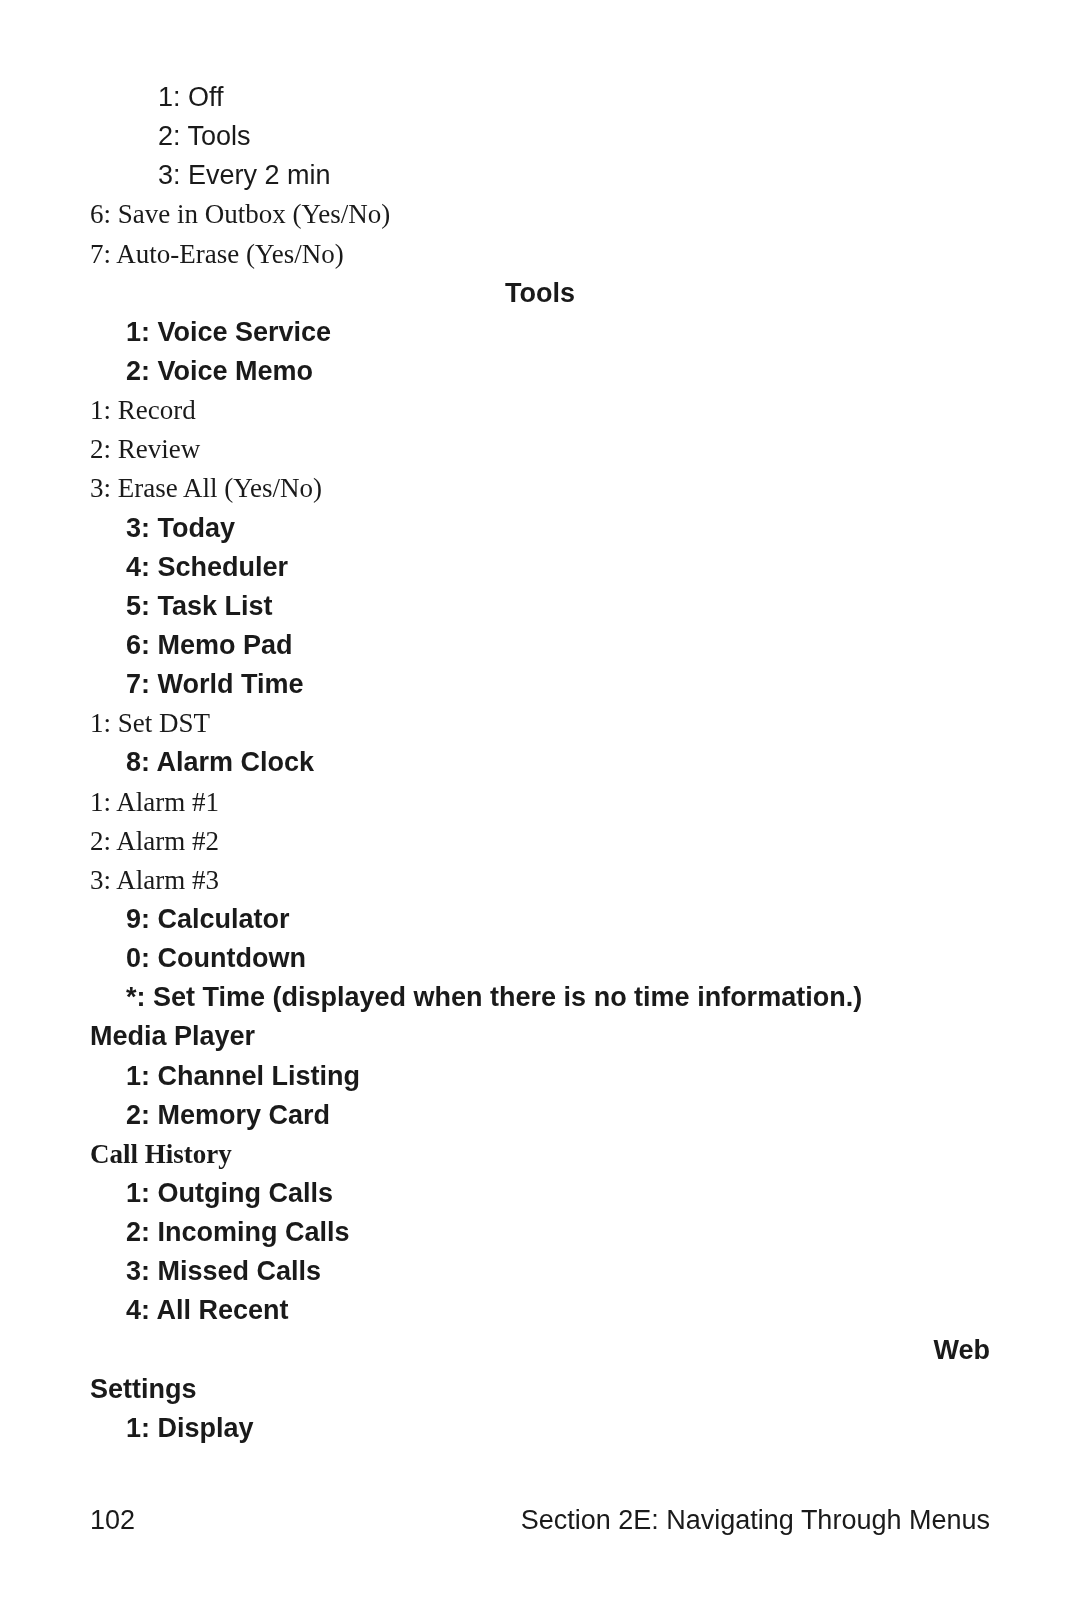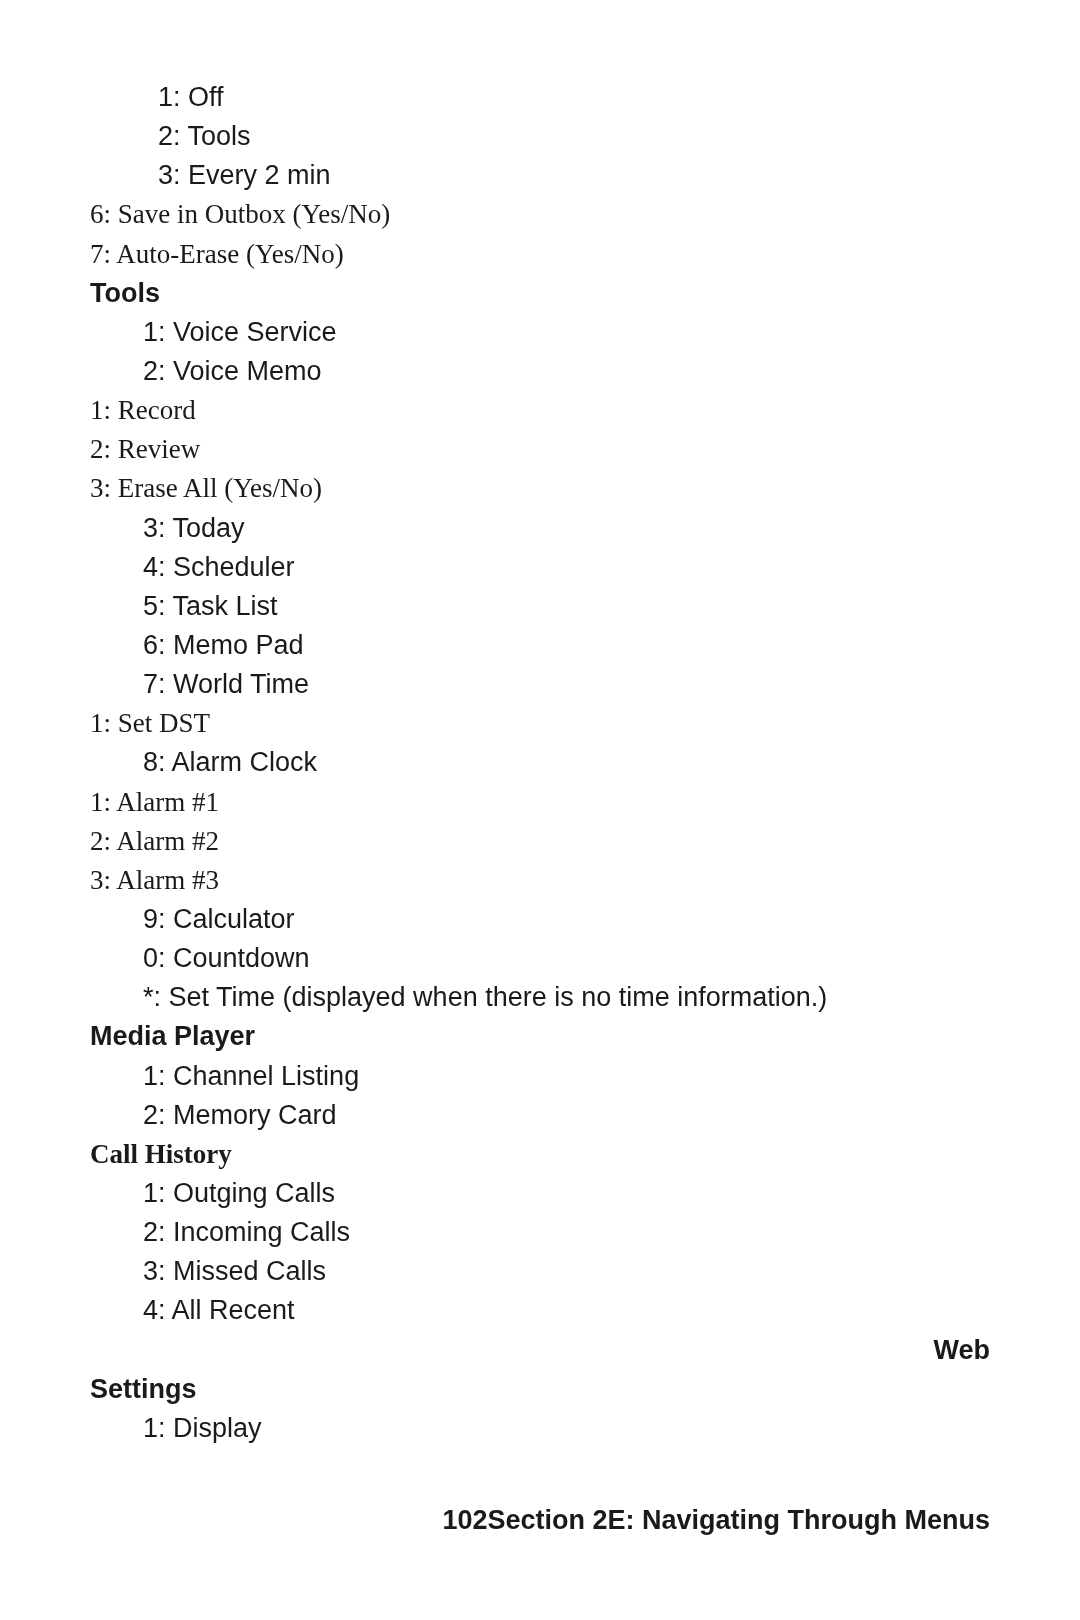--- a/index.html
+++ b/index.html
@@ -10,44 +10,44 @@
       font-family: "Helvetica Neue", Arial, sans-serif;
       color: #1a1a1a;
       font-size: 27px;
       line-height: 1.45;
       position: relative;
       padding: 78px 90px 0 90px;
     }
     .content { }
     .line { white-space: pre; }
     .lvl0 { margin-left: 0; font-weight: 700; }
-    .lvl1 { margin-left: 53px; font-weight: 400; }
+    .lvl1 { margin-left: 36px; font-weight: 700; }
     .lvl2 { font-weight: 400; font-family: Liberation Serif, serif; }
     .lvl3 { margin-left: 68px; font-weight: 400; }
     .footer {
       position: absolute;
       bottom: 80px;
       left: 90px;
       right: 90px;
       display: flex;
-      justify-content: flex-end;
-      font-weight: 700;
+      justify-content: space-between;
+      font-weight: 400;
       font-size: 27px;
     }
   </style>
 </head>
 <body>
 
 <div class="content" id="content">
     <div class="line lvl3">1: Off</div>
     <div class="line lvl3">2: Tools</div>
     <div class="line lvl3">3: Every 2 min</div>
     <div class="line lvl2">6: Save in Outbox (Yes/No)</div>
     <div class="line lvl2">7: Auto-Erase (Yes/No)</div>
-    <div class="line lvl0" style="font-weight: 700;">Tools</div>
+    <div class="line lvl0" style="font-weight: 700; text-align: center;">Tools</div>
     <div class="line lvl1">1: Voice Service</div>
     <div class="line lvl1">2: Voice Memo</div>
     <div class="line lvl2">1: Record</div>
     <div class="line lvl2">2: Review</div>
     <div class="line lvl2">3: Erase All (Yes/No)</div>
     <div class="line lvl1">3: Today</div>
     <div class="line lvl1">4: Scheduler</div>
     <div class="line lvl1">5: Task List</div>
     <div class="line lvl1">6: Memo Pad</div>
     <div class="line lvl1">7: World Time</div>

